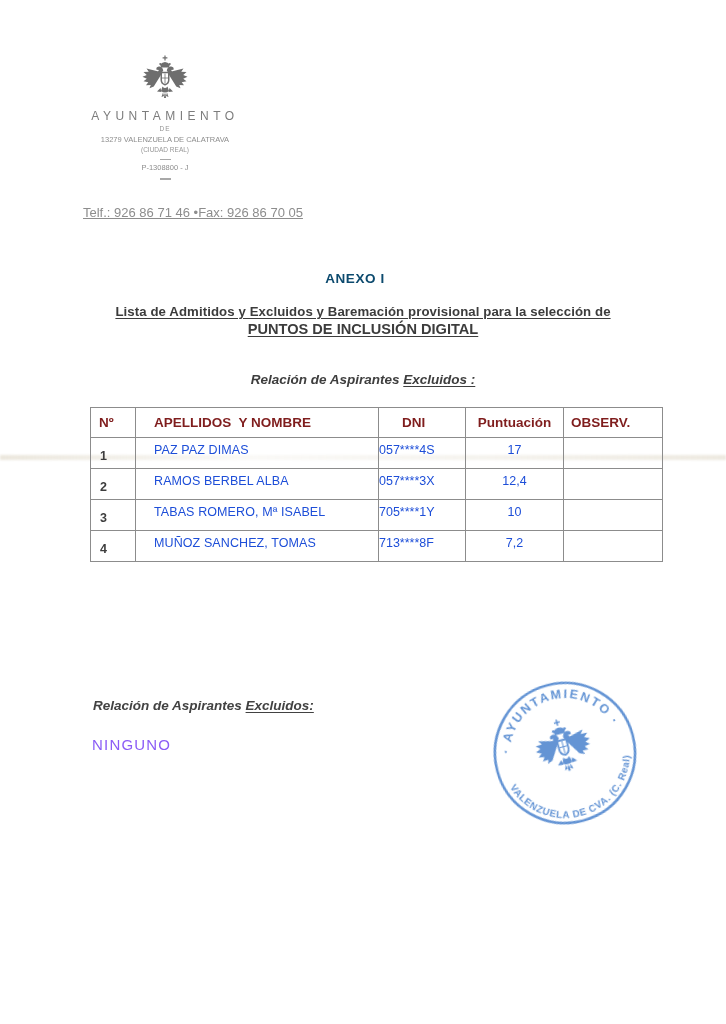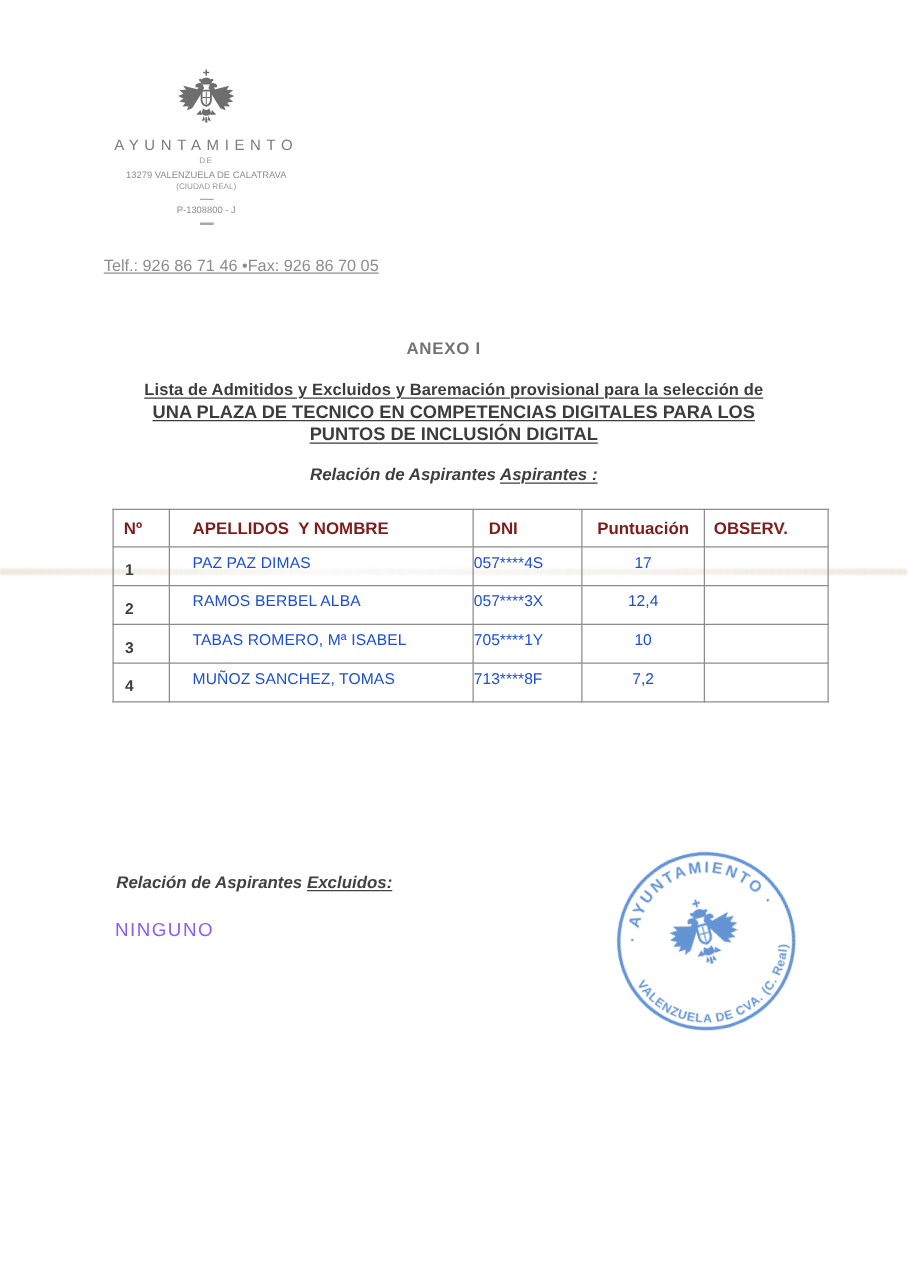--- a/index.html
+++ b/index.html
@@ -16,21 +16,21 @@
   .org-de { margin-top:2px; font-size:6.5px; letter-spacing:1px; color:#949494; }
   .org-addr { margin-top:3px; font-size:7.5px; white-space:nowrap; color:#8d8d8d; }
   .org-prov { margin-top:2px; font-size:6.5px; color:#979797; }
   .dash { width:11px; height:1.4px; background:#a8a8a8; margin:6px auto 3px auto; }
   .org-cif { font-size:7.5px; color:#8d8d8d; }
   .org-phone { margin-top:25px; font-size:13px; white-space:nowrap; color:#8d8d8d;text-decoration:underline; }
 
   
   .anexo {
     position:absolute; left:0; top:271px; width:710px; text-align:center;
-    font-size:13.5px; font-weight:bold; letter-spacing:0.6px; color:#737373;
+    font-size:13.5px; font-weight:bold; letter-spacing:0.6px; color:#0c4a6e;
   }
   .title-block { position:absolute; left:40px; top:304px; width:646px; text-align:center; color:#3c3c3c; font-weight:bold; }
   .title-l1 { font-size:13.2px; text-decoration:underline; text-underline-offset:2px; letter-spacing:0.1px; }
   .title-l2 { margin-top:3px; font-size:14.6px; text-decoration:underline; text-underline-offset:2px; }
   .title-l3 { margin-top:2px; font-size:14.6px; text-decoration:underline; text-underline-offset:2px; }
   .admitted-heading {
     position:absolute; left:0; top:372px; width:726px; text-align:center;
     font-style:italic; font-weight:bold; font-size:13.5px; color:#3e3e3e;
   }
   .u { text-decoration:underline; text-underline-offset:2px; }
@@ -38,21 +38,21 @@
   
   table.doc-table { position:absolute; left:90px; top:407px; border-collapse:collapse; table-layout:fixed; }
   .doc-table th, .doc-table td { border:1.6px solid #8c8c8c; }
   .doc-table thead tr { height:30px; }
   .doc-table tbody tr { height:31px; }
   .doc-table th {
     font-size:13.5px; font-weight:bold; color:#7f1d1d; text-align:left;
     padding:0 0 0 8px; white-space:pre; vertical-align:middle;
   }
   th.h-name { padding-left:18px; }
-  th.h-dni  { padding-left:12px; }
+  th.h-dni  { padding-left:23px; }
   th.h-score{ text-align:center; padding-left:0; }
   th.h-obs  { padding-left:7px; }
   .doc-table td { font-size:12.5px; color:#1d4ed8; vertical-align:top; padding:5px 0 0 0; }
   td.c-num  { vertical-align:bottom; padding:0 0 5px 9px; font-weight:bold; color:#3d3d3d; }
   td.c-name { padding-left:18px; letter-spacing:0.1px; }
   td.c-dni  { }
   td.c-score{ text-align:center; }
 
   
   .excluded-heading {
@@ -118,25 +118,24 @@
   <div class="dash"></div>
   <div class="org-cif">P-1308800 - J</div>
   <div class="dash"></div>
   <div class="org-phone">Telf.: 926 86 71 46 •Fax: 926 86 70 05</div>
 </div>
 
 <div class="anexo">ANEXO I</div>
 
 <div class="title-block">
   <div class="title-l1">Lista de Admitidos y Excluidos y Baremación provisional  para la selección de</div>
-  <div class="title-l2">UNA PLAZA DE TECNICO EN COMPETENCIAS DIGITALES PARA LOS</div>
   <div class="title-l3">PUNTOS DE INCLUSIÓN DIGITAL</div>
 </div>
 
-<div class="admitted-heading"><span>Relación de Aspirantes </span><span class="u">Aspirantes :</span></div>
+<div class="admitted-heading"><span>Relación de Aspirantes </span><span class="u">Excluidos :</span></div>
 
 <div class="smudge"></div>
 
 <table class="doc-table">
   <colgroup>
     <col style="width:45px">
       <col style="width:243px">
       <col style="width:87px">
       <col style="width:98px">
       <col style="width:99px">

